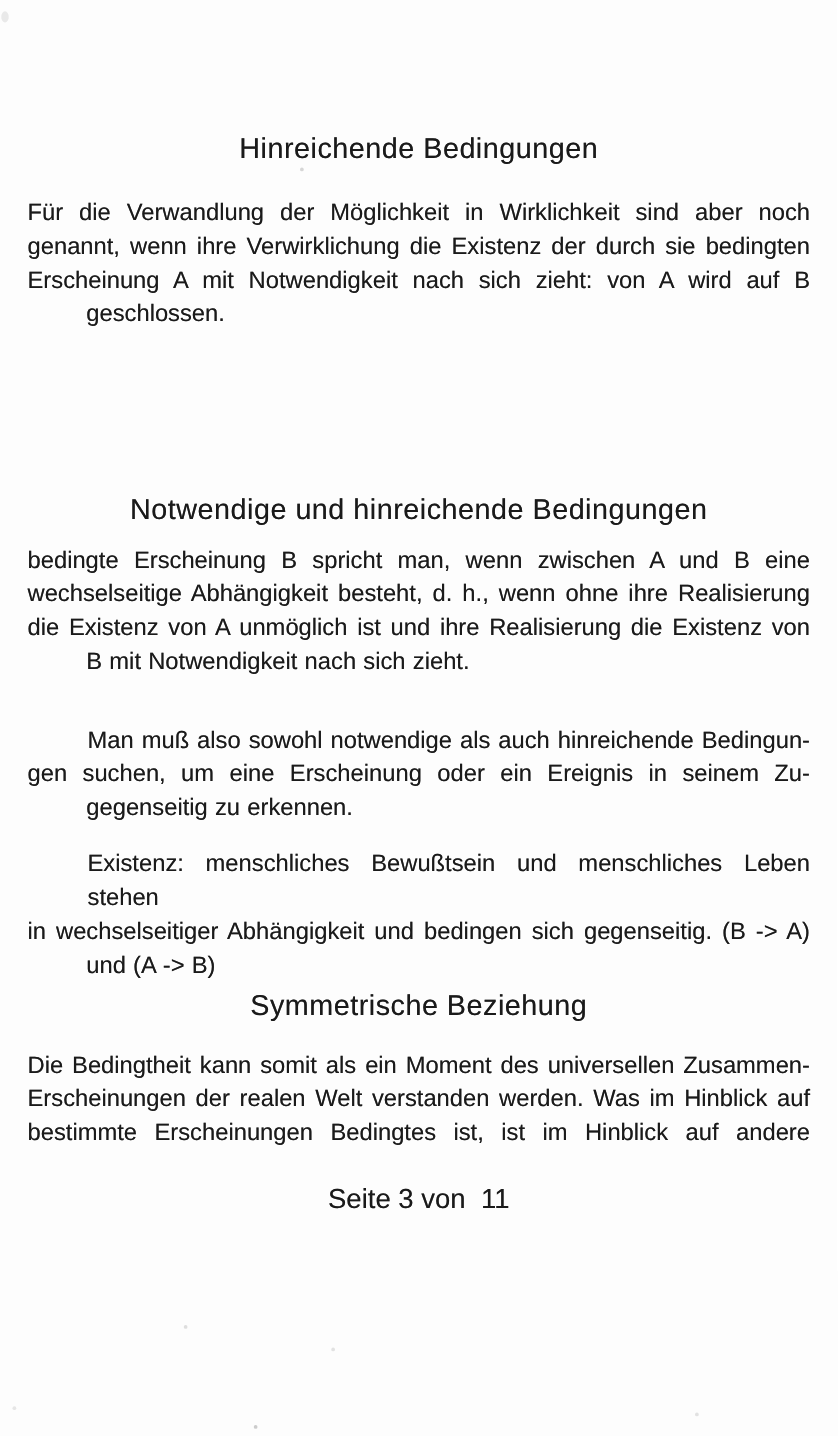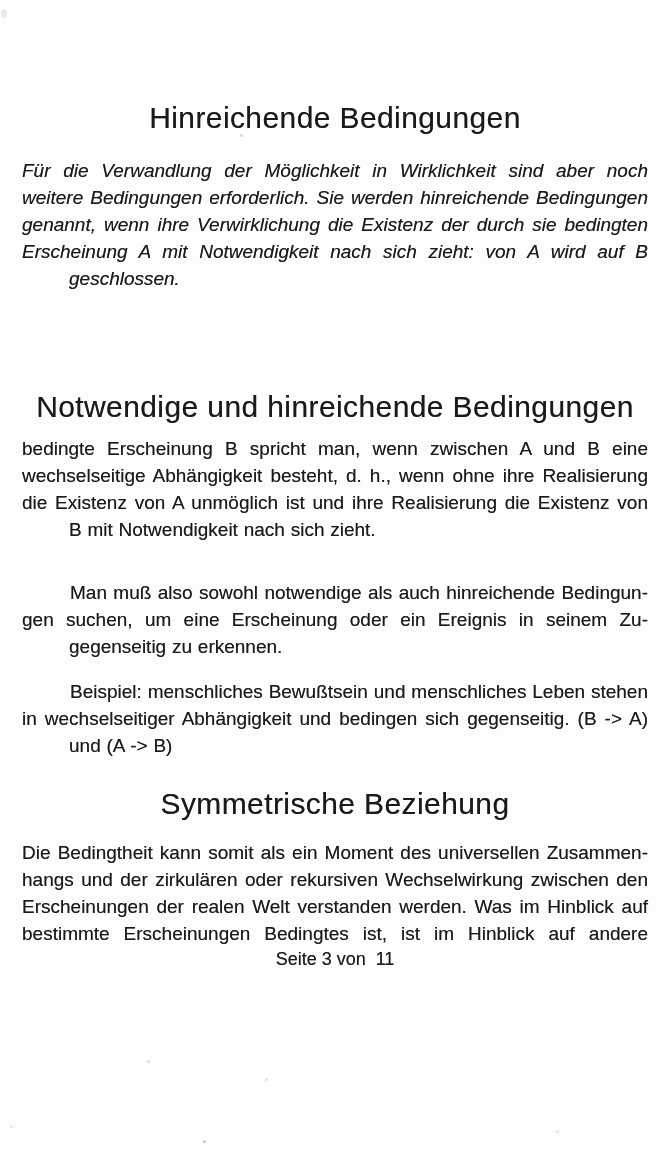--- a/index.html
+++ b/index.html
@@ -8,73 +8,72 @@
     width: 670px;
     height: 1149px;
     background: #fdfdfd;
     font-family: "Liberation Sans", "DejaVu Sans", sans-serif;
     color: #1a1a1a;
     overflow: hidden;
   }
   .block { position: absolute; left: 22px; width: 626px; }
   .heading {
     text-align: center;
-    font-size: 30px;
+    font-size: 23px;
     line-height: 28px;
     letter-spacing: 0.4px;
     font-weight: 400;
     text-shadow: 0 0 0.5px rgba(0,0,0,0.6);
   }
   .para {
     font-size: 19px;
     line-height: 27px;
     word-spacing: 0.5px;
     text-shadow: 0 0 0.4px rgba(0,0,0,0.55);
   }
   .line { text-align: justify; text-align-last: justify; }
   .line.last { text-align: left; text-align-last: left; margin-left: 47px; }
   .line.ind { padding-left: 48px; }
   .footer {
     text-align: center;
-    font-size: 18px;
+    font-size: 22px;
     line-height: 26px;
     white-space: pre;
     text-shadow: 0 0 0.4px rgba(0,0,0,0.55);
   }
   
   .speck { position: absolute; border-radius: 50%; }
   .s1 { left: 1px;  top: 9px;    width: 6px; height: 9px; background: #e9e9e9; }
   .s2 { left: 240px; top: 134px; width: 3px; height: 3px; background: #d6d6d6; }
   .s3 { left: 147px; top: 1060px; width: 3px; height: 3px; background: #dedede; }
   .s4 { left: 265px; top: 1078px; width: 3px; height: 3px; background: #e2e2e2; }
   .s5 { left: 203px; top: 1140px; width: 3px; height: 3px; background: #cccccc; }
   .s6 { left: 10px;  top: 1125px; width: 3px; height: 3px; background: #e6e6e6; }
   .s7 { left: 556px; top: 1130px; width: 3px; height: 3px; background: #e2e2e2; }
   
   .b-h1 { top: 104px; }
-  .b-p1 { top: 157px; font-style: italic; }
+  .b-p1 { top: 157px; }
   .b-p2 { top: 299px; }
   .b-h2 { top: 393px; }
   .b-p3 { top: 435px; }
   .b-p4 { top: 579px; }
   .b-p5 { top: 678px; }
   .b-h3 { top: 790px; }
   .b-p6 { top: 839px; }
   .b-ft { top: 946px; }
 </style>
 </head>
 <body>
 
 <div class="page">
 
   <div class="block b-h1 heading">Hinreichende Bedingungen</div>
 
   <div class="block b-p1 para">
     <div class="line">Für die Verwandlung der Möglichkeit in Wirklichkeit sind aber noch</div>
-    <div class="line">weitere Bedingungen erforderlich. Sie werden hinreichende Bedingungen</div>
     <div class="line">genannt, wenn ihre Verwirklichung die Existenz der durch sie bedingten</div>
     <div class="line">Erscheinung A mit Notwendigkeit nach sich zieht: von A wird auf B</div>
     <div class="line last">geschlossen.</div>
   </div>
 
 
   <div class="block b-h2 heading">Notwendige und hinreichende Bedingungen</div>
 
   <div class="block b-p3 para">
     <div class="line">bedingte Erscheinung B spricht man, wenn zwischen A und B eine</div>
@@ -83,30 +82,29 @@
     <div class="line last">B mit Notwendigkeit nach sich zieht.</div>
   </div>
 
   <div class="block b-p4 para">
     <div class="line ind">Man muß also sowohl notwendige als auch hinreichende Bedingun-</div>
     <div class="line">gen suchen, um eine Erscheinung oder ein Ereignis in seinem Zu-</div>
     <div class="line last">gegenseitig zu erkennen.</div>
   </div>
 
   <div class="block b-p5 para">
-    <div class="line ind">Beispiel: menschliches Bewußtsein und menschliches Leben stehen</div>
+    <div class="line ind">Existenz: menschliches Bewußtsein und menschliches Leben stehen</div>
     <div class="line">in wechselseitiger Abhängigkeit und bedingen sich gegenseitig. (B -&gt; A)</div>
     <div class="line last">und (A -&gt; B)</div>
   </div>
 
   <div class="block b-h3 heading">Symmetrische Beziehung</div>
 
   <div class="block b-p6 para">
     <div class="line">Die Bedingtheit kann somit als ein Moment des universellen Zusammen-</div>
-    <div class="line">hangs und der zirkulären oder rekursiven Wechselwirkung zwischen den</div>
     <div class="line">Erscheinungen der realen Welt verstanden werden. Was im Hinblick auf</div>
     <div class="line">bestimmte Erscheinungen Bedingtes ist, ist im Hinblick auf andere</div>
   </div>
 
   <div class="block b-ft footer">Seite 3 von  11</div>
 
   <div class="speck s1"></div>
   <div class="speck s2"></div>
   <div class="speck s3"></div>
   <div class="speck s4"></div>

